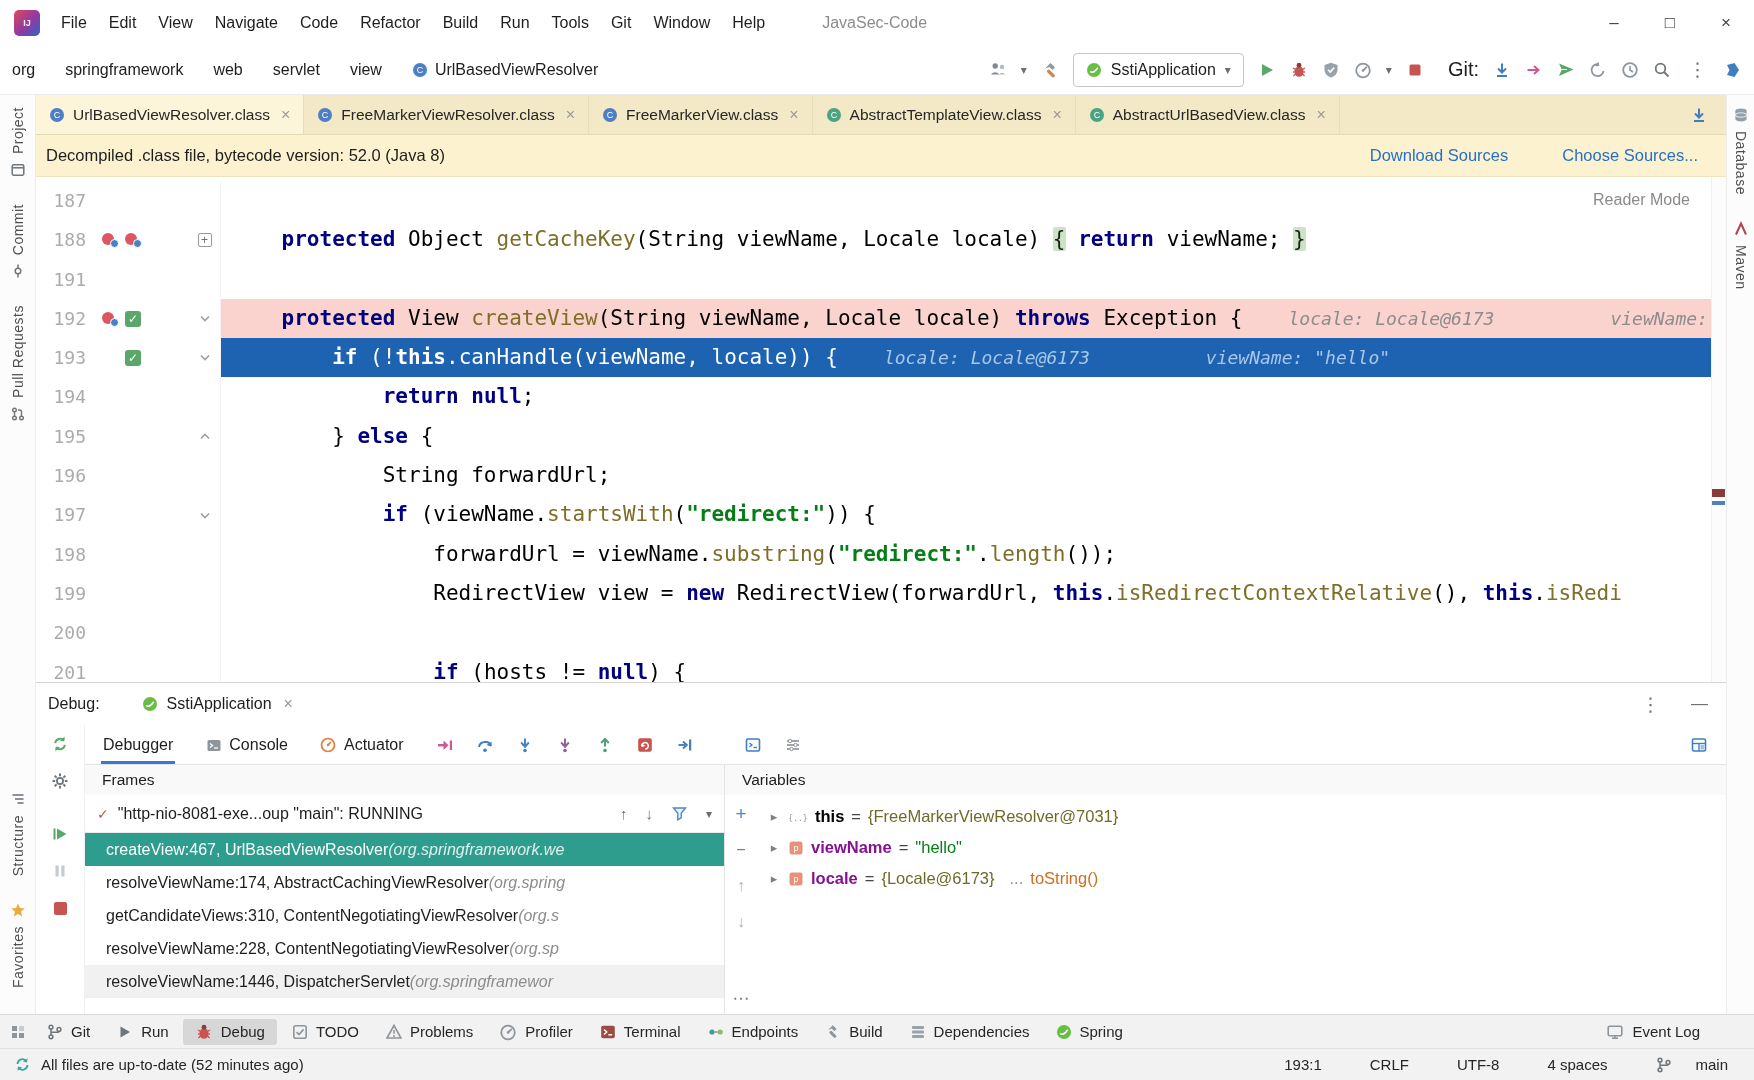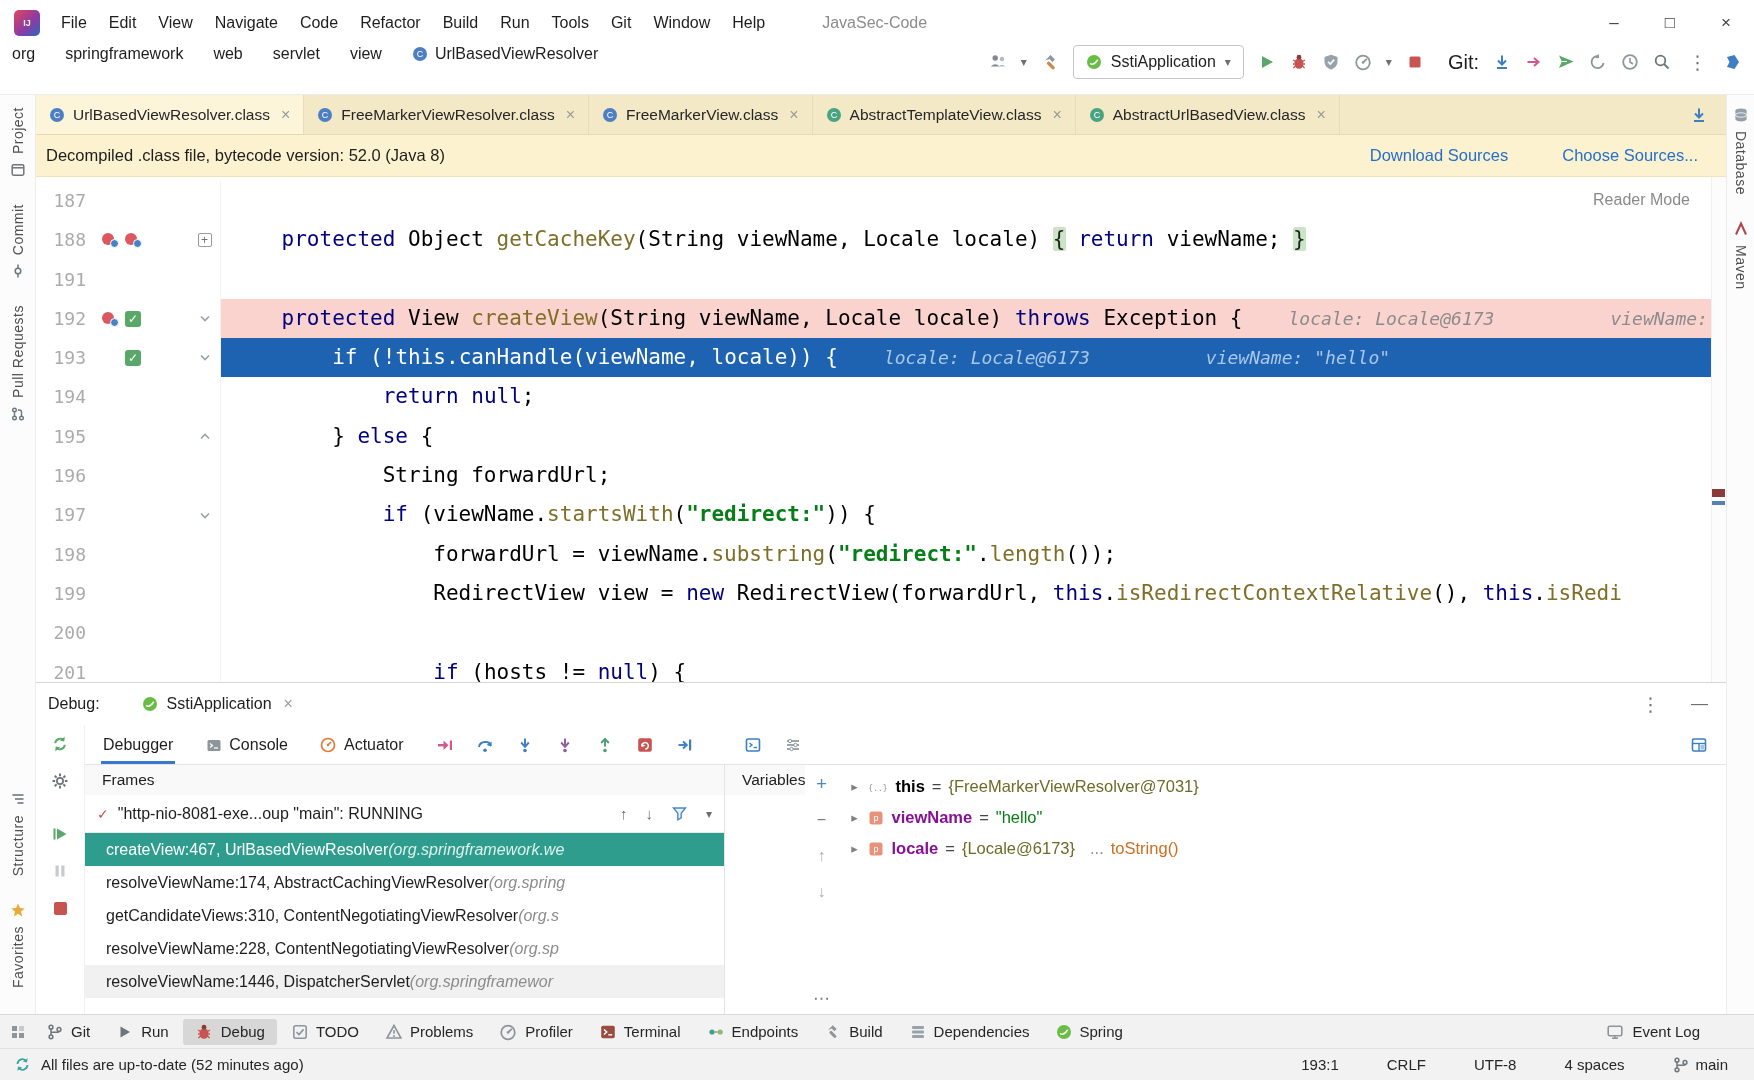--- a/index.html
+++ b/index.html
@@ -12,21 +12,21 @@
 .logo{width:26px;height:26px;border-radius:5px;margin:0 10px 0 4px;flex:0 0 auto;
   background:linear-gradient(135deg,#e0475b 0%,#8f3aa3 55%,#2f65c0 100%);
   color:#fff;font-size:9px;font-weight:bold;display:flex;align-items:center;justify-content:center}
 .menus{display:flex;height:100%}
 .menu-item{display:flex;align-items:center;padding:0 11px;font-size:16px;cursor:default}
 .title-text{color:#8c8c8c;margin-left:46px;font-size:16px}
 .win-controls{margin-left:auto;display:flex;height:100%}
 .win-btn{width:56px;height:100%;display:flex;align-items:center;justify-content:center;font-size:17px;color:#444}
 
 
-.toolbar{height:50px;flex:0 0 auto;display:flex;align-items:flex-start;padding-left:12px;border-bottom:1px solid #ececec;background:#fff}
+.toolbar{height:50px;flex:0 0 auto;display:flex;align-items:center;padding-left:12px;border-bottom:1px solid #ececec;background:#fff}
 .crumbs{display:flex;align-items:center}
 .crumb{margin-right:30px;font-size:16px}
 .crumb-class{display:flex;align-items:center;gap:7px;font-size:16px;margin-right:20px}
 .tb-right{margin-left:auto;display:flex;align-items:center;gap:14px;padding-right:12px}
 .ic{display:inline-flex;align-items:center;justify-content:center;flex:0 0 auto}
 .caret{font-size:12px;color:#6e6e6e}
 .run-pill{display:flex;align-items:center;gap:9px;border:1px solid #c6c6c6;border-radius:4px;height:34px;padding:0 12px;background:#fff}
 .gitlab{font-size:20px;margin-left:10px}
 .more{font-size:19px;color:#6e6e6e;padding:0 3px}
 
@@ -61,21 +61,21 @@
 .code-line{display:flex;height:39.3px;line-height:39.3px;font-family:"DejaVu Sans Mono",monospace;font-size:21px;white-space:pre}
 .gutter{flex:0 0 185px;display:flex;height:100%;border-right:1px solid #f3f3f3}
 .lnum{flex:0 0 52px;text-align:right;color:#ababab;font-size:18px;padding-right:2px}
 .gicons{flex:0 0 101px;display:flex;align-items:center;gap:6px;padding-left:14px}
 .gfold{flex:1;display:flex;align-items:center;justify-content:center}
 .lcode{flex:1;min-width:0;overflow:hidden;padding-left:10px}
 .bg-pink .lcode{background:#fad2ce}
 .bg-blue .lcode{background:#1e63b2}
 .bg-blue .lcode span{color:#fff}
 .c-p{color:#000}
-.c-k{color:#000080;font-weight:normal}
+.c-k{color:#000080;font-weight:bold}
 .c-m{color:#7f6e27}
 .c-s{color:#067d17;font-weight:bold}
 .c-b{background:#cbe4c5;border-radius:2px}
 .c-h{color:#8c8c8c;font-style:italic;font-size:18px;margin-left:46px}
 .c-h ~ .c-h{margin-left:116px}
 .bg-blue .lcode .c-h{color:#a9c7e8}
 .bp{position:relative;width:17px;height:16px;display:inline-block;flex:0 0 auto}
 .bp i{position:absolute;border-radius:50%;display:block}
 .bp .bp-r{left:0;top:1px;width:12px;height:12px;background:#db5860}
 .bp .bp-b{right:0;bottom:0;width:9px;height:9px;background:#4682c8;border:1.5px solid #fff}
@@ -109,21 +109,21 @@
 .pane-h{height:30px;line-height:30px;padding-left:17px;font-size:15.5px;color:#1e1e1e;background:#f9f9f9;flex:0 0 auto}
 .thread-row{height:38px;flex:0 0 auto;display:flex;align-items:center;padding:0 12px;border-bottom:1px solid #e8e8e8;font-size:16px;gap:9px}
 .thread-ic{color:#c75450;font-size:14px}
 .thread-text{white-space:nowrap;overflow:hidden}
 .thread-acts{margin-left:auto;display:flex;gap:18px;align-items:center;color:#6e6e6e;font-size:15px}
 .frame{height:33px;display:flex;align-items:center;padding-left:21px;font-size:16px;white-space:nowrap;overflow:hidden}
 .frame .loc{color:#8c8c8c;font-style:italic}
 .frame.sel{background:#2e9d8e;color:#fff}
 .frame.sel .loc{color:#dff1ed}
 .frame.last{background:#f1f1f1}
-.vars{flex:1;display:flex;flex-direction:row;min-width:0}
+.vars{flex:1;display:flex;flex-direction:column;min-width:0}
 .vars-body{flex:1;display:flex;min-height:0}
 .watchbar{flex:0 0 32px;display:flex;flex-direction:column;align-items:center;padding:12px 0 8px 0;gap:22px;color:#787878;font-size:16px}
 .wb{line-height:14px}
 .wb.plus{color:#4f87c6;font-size:19px}
 .wb.dim{color:#b0b0b0}
 .wb.wmore{margin-top:auto;font-size:17px}
 .vtree{flex:1;padding-top:6px;min-width:0;overflow:hidden}
 .vrow{height:31px;display:flex;align-items:center;padding-left:10px;font-size:16.5px;gap:7px;white-space:nowrap}
 .vchev{color:#808080;font-size:13px;width:14px;text-align:center}
 .vname{font-weight:bold;color:#871094}
@@ -136,21 +136,21 @@
 
 
 .sbar1{height:34px;flex:0 0 auto;background:#f2f2f2;border-top:1px solid #d9d9d9;display:flex;align-items:center;padding:0 10px;font-size:15px;color:#262626}
 .tool-btn{display:flex;align-items:center;gap:8px;padding:0 12px;height:26px;border-radius:3px;margin-right:2px;white-space:nowrap}
 .tool-btn.active{background:#d7d7d7}
 .sb1-right{margin-left:auto;display:flex;align-items:center;gap:9px;padding-right:44px}
 .sbar2{height:32px;flex:0 0 auto;background:#f2f2f2;border-top:1px solid #e0e0e0;display:flex;align-items:center;padding:8px 14px;font-size:15px;color:#262626}
 .sb2-left{display:flex;align-items:center;gap:10px}
 .sb2-right{margin-left:auto;display:flex;gap:48px;align-items:center;padding-right:12px}
 .sb2-item{white-space:nowrap}
-.branch-wrap{display:flex;align-items:center;gap:6px}
+.branch-wrap{display:flex;align-items:center;gap:23px}
 </style>
 </head>
 <body>
 
 <div class="app">
 
   <div class="titlebar">
     <div class="logo">IJ</div>
     <div class="menus" id="menus">
         <div class="menu-item">File</div>

